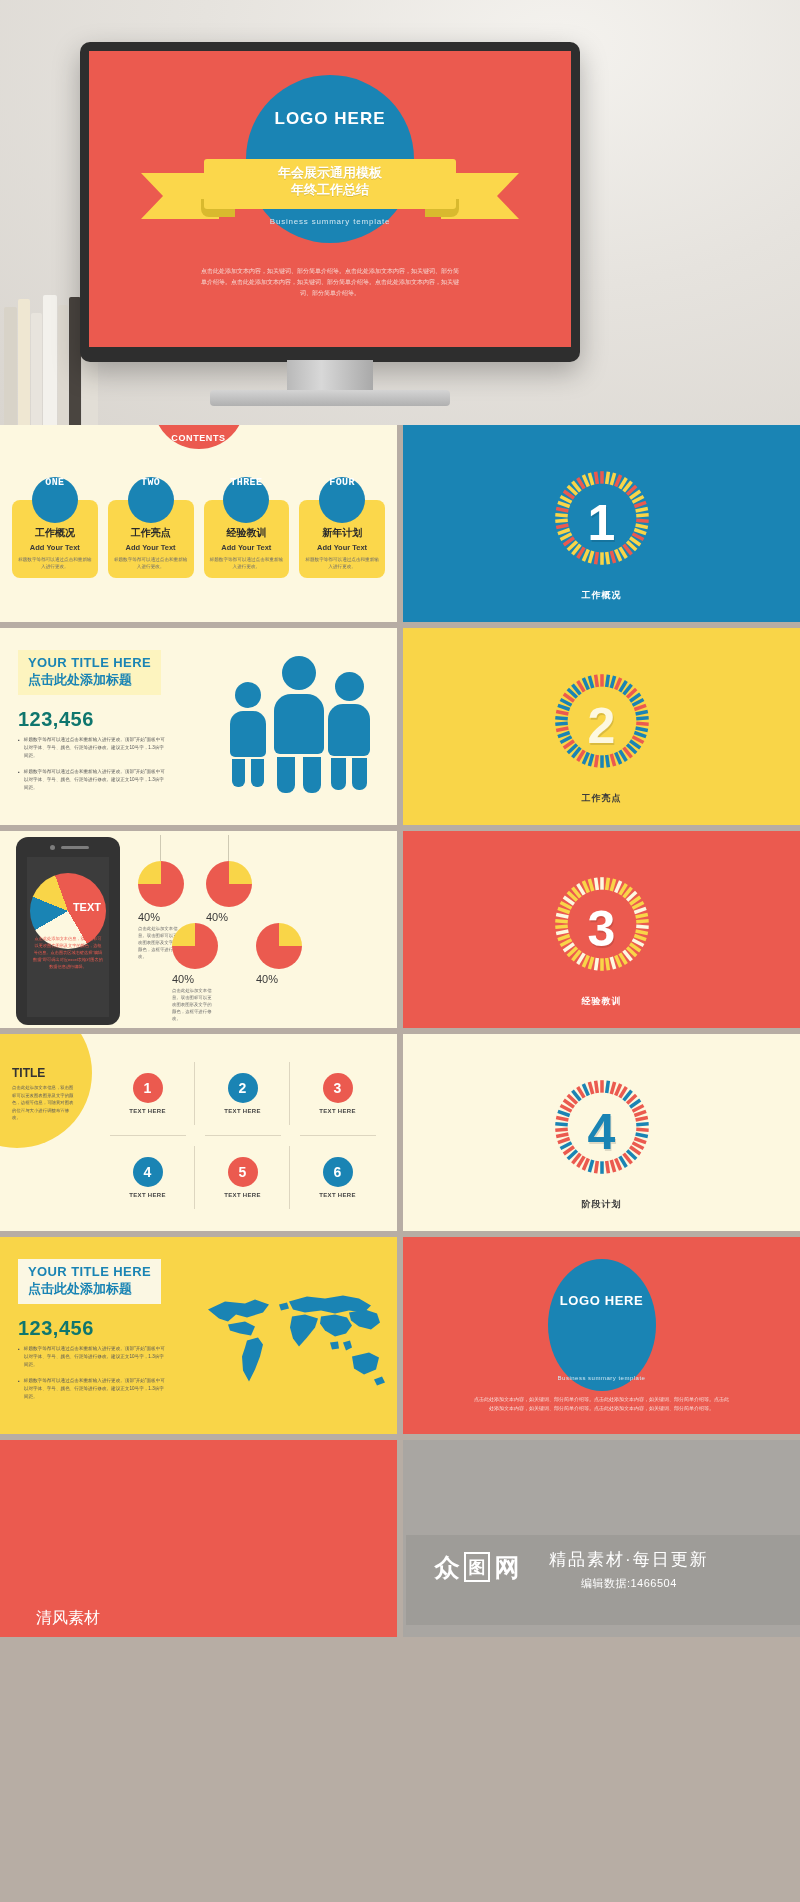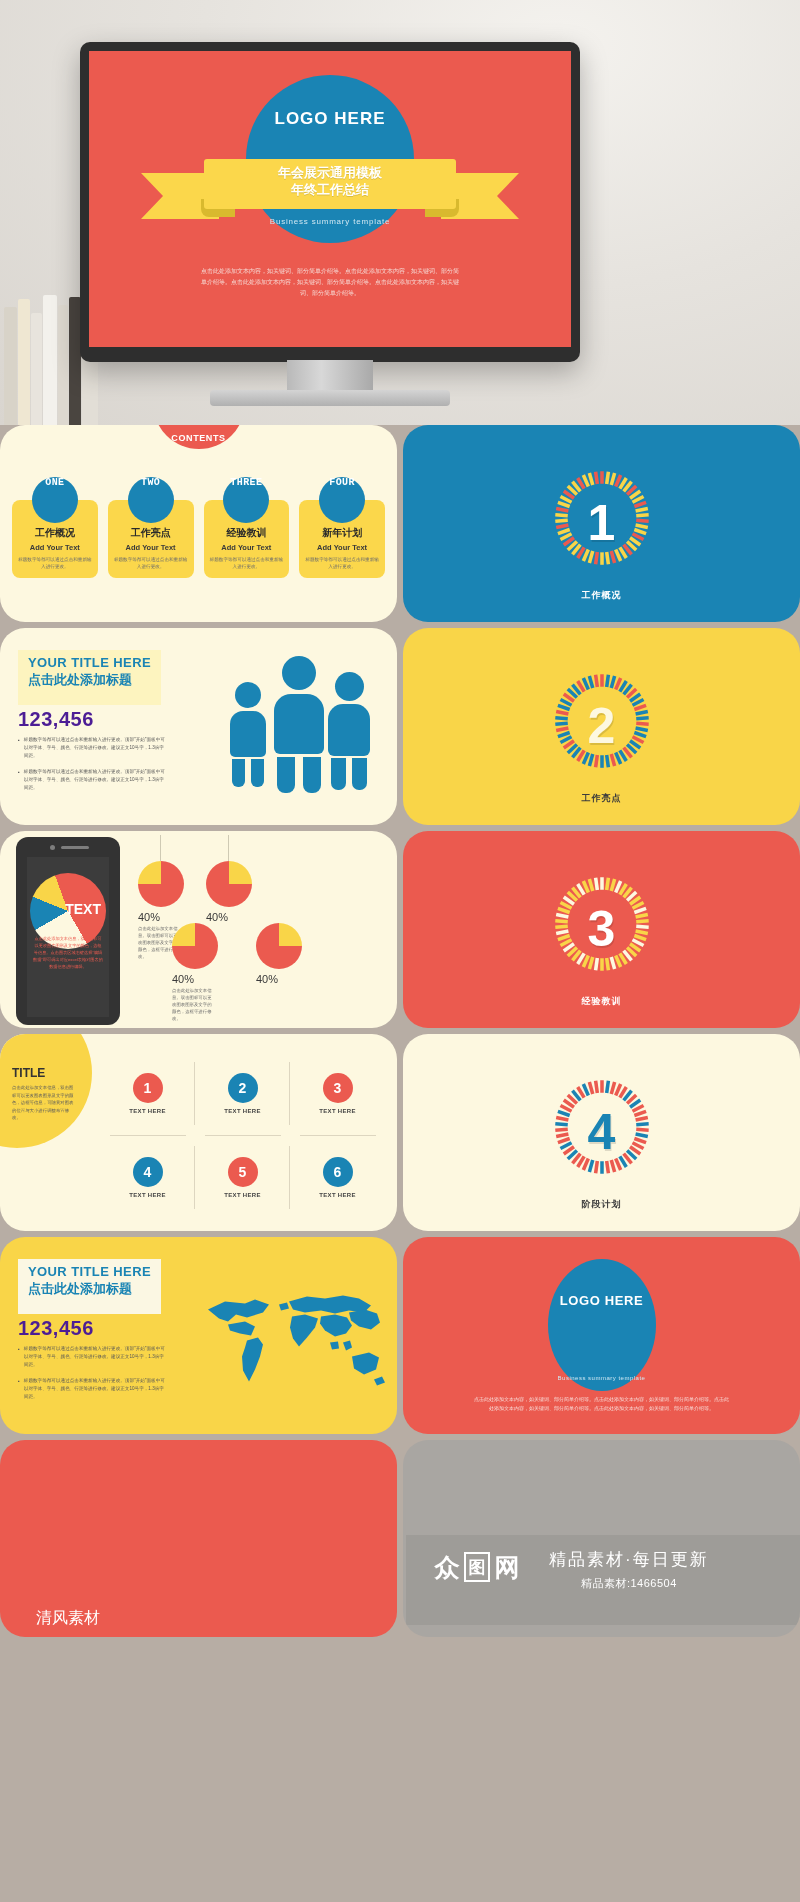--- a/index.html
+++ b/index.html
@@ -77,21 +77,21 @@
     color:#f6d9d4; font-size:6px; line-height:11px;
   }
   
   .grid {
     position:absolute; left:0; top:425px; width:800px; height:1477px;
     display:grid;
     grid-template-columns:1fr 1fr;
     grid-template-rows:repeat(6, 197px) 295px;
     gap:6px; background:#b7ada4;
   }
-  .slide { position:relative; overflow:hidden;border-radius:25px; }
+  .slide { position:relative; overflow:hidden; }
   .bg-cream { background:#fdf8e0; }
   .bg-yellow{ background:#f9d548; }
   .bg-red   { background:#eb5a4f; }
   .bg-grey  { background:#a9a6a2; }
 
   
   .contents-pill {
     position:absolute; left:50%; transform:translateX(-50%); top:-22px;
     width:92px; height:46px; background:#eb5a4f;
     border-radius:0 0 46px 46px; display:flex; align-items:flex-end;
@@ -124,27 +124,27 @@
     font-size:50px; font-weight:bold; line-height:1;
     text-shadow:1px 2px 0 rgba(0,0,0,.12);
   }
   .sec-label {
     position:absolute; left:0; right:0; bottom:20px; text-align:center;
     font-size:9px; font-weight:bold; letter-spacing:1px;
   }
 
   
   .title-box {
-    position:absolute; left:18px; top:22px; background:#fdf4bf; padding:5px 10px 16px;
+    position:absolute; left:18px; top:22px; background:#fdf4bf; padding:5px 10px 6px;
   }
   .title-box.on-yellow { background:#fbf7e3; }
   .title-en { font-size:13px; font-weight:bold; color:#1a84b4; letter-spacing:.4px; }
   .title-zh { font-size:13px; font-weight:bold; color:#1a84b4; margin-top:1px; }
   .big-num {
-    position:absolute; left:18px; top:80px; font-size:20px; font-weight:bold; color:#4c1d95;
+    position:absolute; left:18px; top:80px; font-size:20px; font-weight:bold; color:#0f766e;
     letter-spacing:.5px;
   }
   .bullets { position:absolute; left:18px; top:108px; width:150px; }
   .bullet { display:flex; gap:4px; margin-bottom:8px; }
   .bullet .dot { color:#555; font-size:5px; line-height:8px; }
   .bullet p { font-size:4.6px; color:#555; line-height:8px; }
 
   
   .people { position:absolute; right:24px; top:26px; width:145px; height:140px; }
   .person { position:absolute; }
@@ -159,21 +159,21 @@
   .phone-cam { position:absolute; left:34px; top:8px; width:5px; height:5px; border-radius:50%; background:#7d7d7d;}
   .phone-spk { position:absolute; left:45px; top:9px; width:28px; height:3px; border-radius:2px; background:#7d7d7d;}
   .phone-screen {
     position:absolute; left:11px; top:20px; right:11px; bottom:8px; background:#3c3c3c;
   }
   .phone-pie {
     position:absolute; left:50%; top:54px; transform:translate(-50%,-50%);
     width:76px; height:76px; border-radius:50%;
   }
   .phone-text {
-    position:absolute; right:8px; top:44px; color:#fff; font-size:14px; font-weight:bold;
+    position:absolute; right:8px; top:44px; color:#fff; font-size:11px; font-weight:bold;
   }
   .phone-body {
     position:absolute; left:6px; right:6px; top:78px; text-align:center;
     color:#eb5a4f; font-size:4.2px; line-height:7px;
   }
   .pie-item { position:absolute; width:76px; }
   .pie-line { position:absolute; top:0; left:28px; width:1px; height:26px; background:#cfcab4; }
   .pie-g { position:absolute; width:46px; height:46px; }
   .pie-pct { font-size:11px; color:#3a3a3a; font-weight:normal; }
   .pie-note { font-size:4.4px; color:#6b6b6b; line-height:7px; margin-top:2px; width:40px;}
@@ -702,17 +702,17 @@
     <div class="wm-band"></div>
     <div class="wm-logo">
       <div class="wm-boxes">
         <div class="wm-box plain">众</div>
         <div class="wm-box">图</div>
         <div class="wm-box plain">网</div>
       </div>
     </div>
     <div class="wm-right">
       <div class="wm-tag">精品素材·每日更新</div>
-      <div class="wm-id">精品素材:1466504</div>
+      <div class="wm-id">编辑数据:1466504</div>
     </div>
   </div>
 
 </div>
 
 </body></html>

